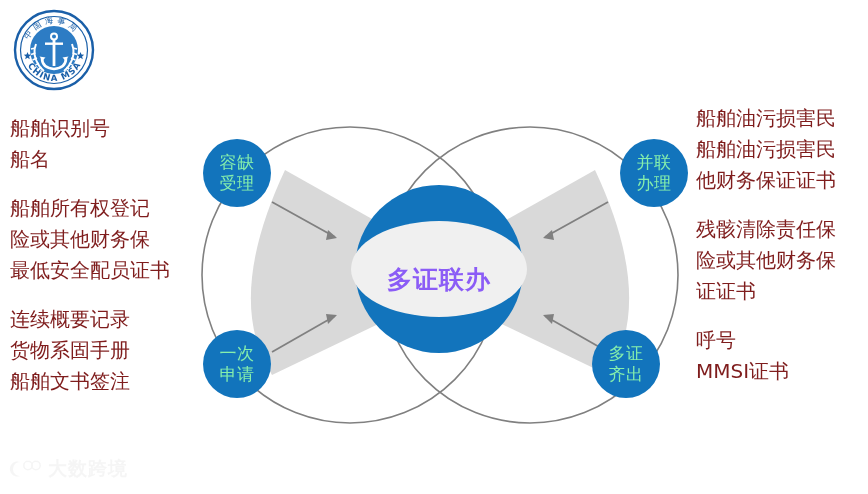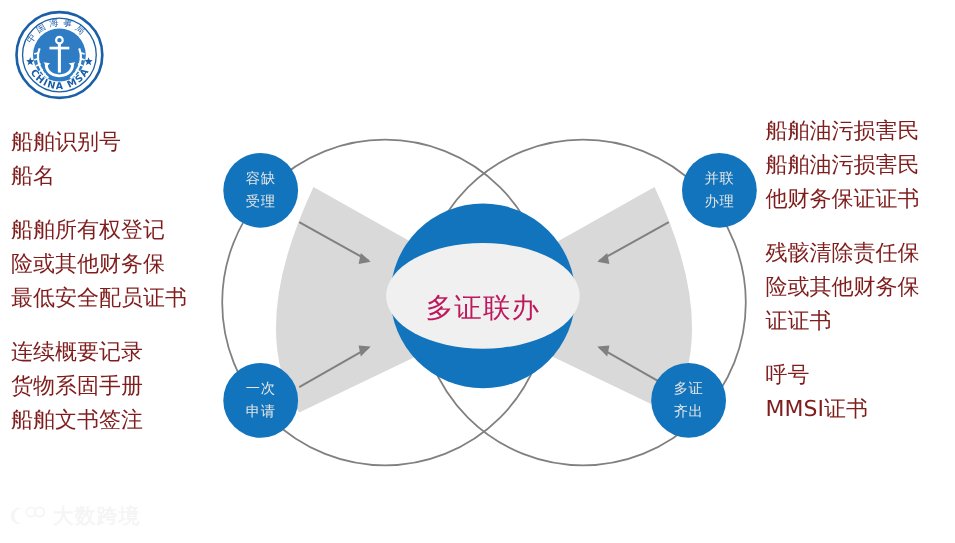--- a/index.html
+++ b/index.html
@@ -51,22 +51,22 @@
   }
   #diagram svg { display: block; }
 
   
   .node {
     position: absolute;
     width: 68px;
     height: 68px;
     border-radius: 50%;
     background: #1274bc;
-    color: #e5e5e5;
-    font-size: 13px;
+    color: #86efac;
+    font-size: 17px;
     line-height: 21px;
     text-align: center;
     display: flex;
     flex-direction: column;
     align-items: center;
     justify-content: center;
     letter-spacing: 0.5px;
   }
   #node-tl { left: 203px; top: 139px; }
   #node-tr { left: 620px; top: 139px; }
@@ -91,22 +91,22 @@
     width: 176px;
     height: 96px;
     border-radius: 50%;
     background: #f0f0f0;
     display: flex;
     align-items: center;
     justify-content: center;
   }
   #center-label {
     font-size: 25px;
-    font-weight: normal;
-    color: #be185d;
+    font-weight: bold;
+    color: #8b5cf6;
     letter-spacing: 1px;
     white-space: nowrap;
     margin-top: 20px;
   }
 
   
   #watermark {
     position: absolute;
     left: 8px;
     top: 456px;

